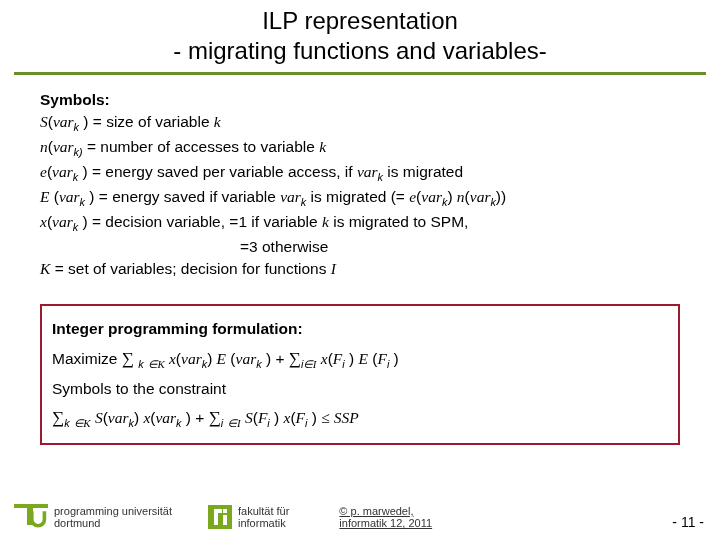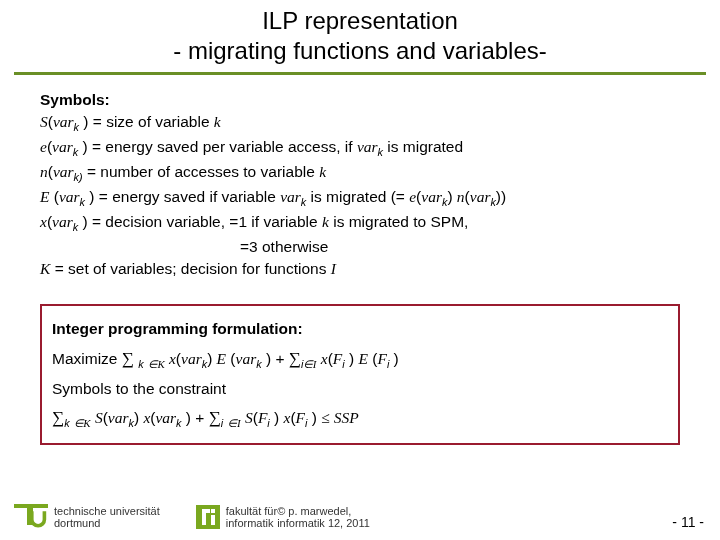--- a/index.html
+++ b/index.html
@@ -61,22 +61,22 @@
     color: #333;
   }
   .tu-logo {
     display: flex;
     align-items: center;
     margin-right: 6px;
   }
   .tu-logo svg { display: block; }
   .uni-text { line-height: 1.1; margin-right: 36px; }
   .fi-logo { margin-right: 6px; display:flex; align-items:center; }
-  .fak-text { line-height: 1.1; }
-  .copyright { line-height: 1.1; flex: 1; }
+  .fak-text { line-height: 1.1; margin-right: 50px; }
+  .copyright { line-height: 1.1; flex: 1; text-decoration: underline; }
   .pagenum {
     position: absolute;
     right: 2px;
     bottom: 0;
     font-size: 14px;
     color: #000;
   }
   .smallsym { font-family: 'Times New Roman', serif; }
 </style>
 </head>
@@ -94,25 +94,25 @@
   <div class="content">
 
     <div class="symbols">
       <p class="label">Symbols:</p>
 
       <p>
         <span class="var-i">S</span>(<span class="var-i">var</span><span class="sub">k</span> )<span> = size of variable </span><span class="var-i">k</span>
       </p>
 
       <p>
-        <span class="var-i">e</span>(<span class="var-i">var</span><span class="sub">k</span> )<span> = energy saved per variable access, if </span><span class="var-i">var</span><span class="sub">k</span><span> is migrated</span>
+        <span class="var-i">n</span>(<span class="var-i">var</span><span class="sub">k</span><span class="sub">)</span><span> = number of accesses to variable </span><span class="var-i">k</span>
       </p>
 
       <p>
-        <span class="var-i">n</span>(<span class="var-i">var</span><span class="sub">k</span><span class="sub">)</span><span> = number of accesses to variable </span><span class="var-i">k</span>
+        <span class="var-i">e</span>(<span class="var-i">var</span><span class="sub">k</span> )<span> = energy saved per variable access, if </span><span class="var-i">var</span><span class="sub">k</span><span> is migrated</span>
       </p>
 
       <p>
         <span class="var-i">E</span> (<span class="var-i">var</span><span class="sub">k</span> )<span> = energy saved if variable </span><span class="var-i">var</span><span class="sub">k</span><span> is migrated (= </span><span class="var-i">e</span>(<span class="var-i">var</span><span class="sub">k</span>) <span class="var-i">n</span>(<span class="var-i">var</span><span class="sub">k</span>)<span>)</span>
       </p>
 
       <p>
         <span class="var-i">x</span>(<span class="var-i">var</span><span class="sub">k</span> )<span> = decision variable, =1 if variable </span><span class="var-i">k</span><span> is migrated to SPM,</span>
       </p>
       <p class="indent-row">=3 otherwise</p>
@@ -141,21 +141,21 @@
 
   <div class="footer">
     <div class="tu-logo">
       <svg width="34" height="26" viewBox="0 0 34 26">
         <rect x="0" y="0" width="34" height="4" fill="#7aa81f"></rect>
         <rect x="13" y="0" width="6" height="21" fill="#7aa81f"></rect>
         <path d="M2 7 v9 a7 7 0 0 0 14 0 v-9" fill="none" stroke="#7aa81f" stroke-width="4" transform="translate(16,1) scale(0.9)"></path>
       </svg>
     </div>
     <div class="uni-text">
-      <span>technische universität</span><br><span>dortmund</span>
+      <span>programming universität</span><br><span>dortmund</span>
     </div>
     <div class="fi-logo">
       <svg width="24" height="24" viewBox="0 0 24 24">
         <rect x="0" y="0" width="24" height="24" fill="#7aa81f"></rect>
         <path d="M6 4 h8 v4 h-4 v12 h-4 z" fill="#fff"></path>
         <rect x="15" y="4" width="4" height="4" fill="#fff"></rect>
         <rect x="15" y="10" width="4" height="10" fill="#fff"></rect>
       </svg>
     </div>
     <div class="fak-text">

